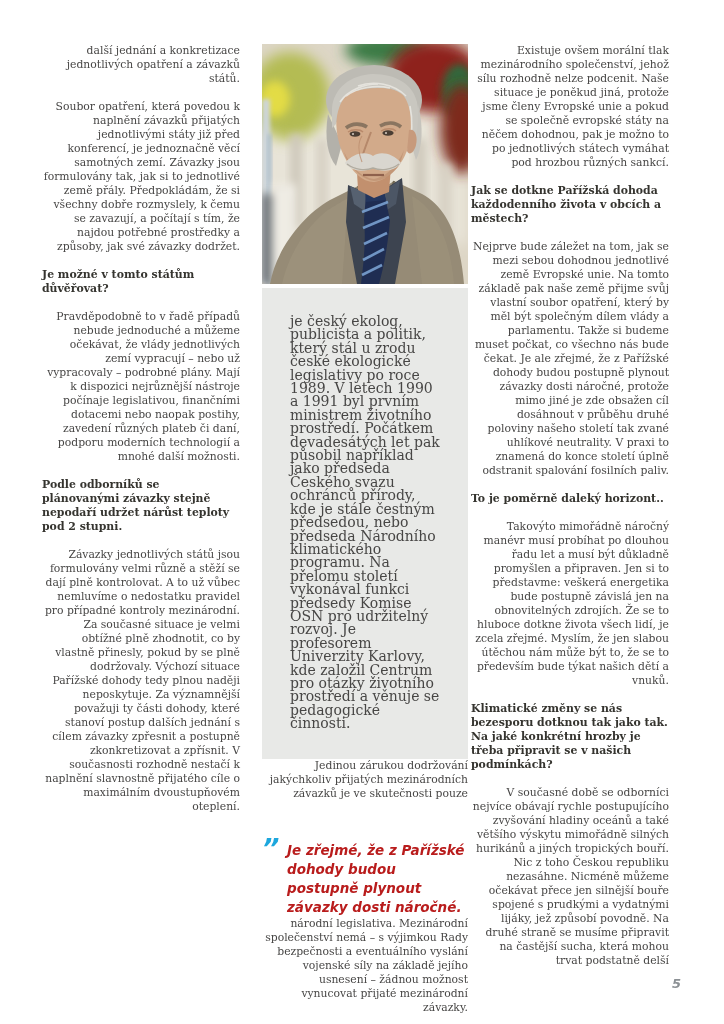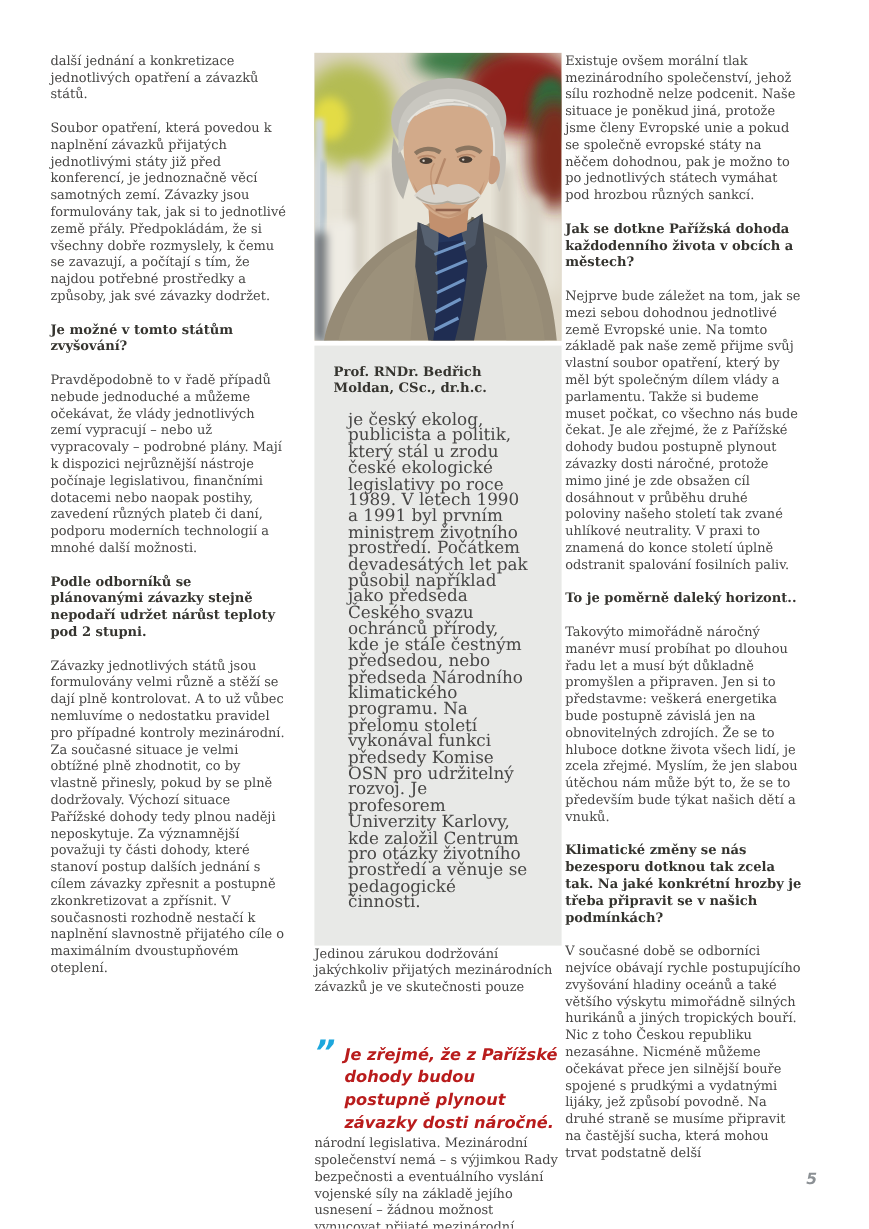--- a/index.html
+++ b/index.html
@@ -11,21 +11,21 @@
     font-family:"DejaVu Serif", serif;
   }
   .col{position:absolute;top:44px;}
   .col1{left:42px;width:198px;}
   .col2{left:262px;width:206px;}
   .col3{left:471px;width:198px;}
 
   p.body{
     font-size:10.8px;line-height:14px;
     color:#474645;margin:0 0 14px 0;
-    text-align:left;
+    text-align:right;
   }
   p.q{
     font-size:10.9px;line-height:14px;
     font-weight:bold;color:#35342f;
     margin:0 0 14px 0;
   }
 
   .photo{
     width:206px;height:240px;
     overflow:hidden;
@@ -77,21 +77,21 @@
   }
 </style>
 </head>
 <body>
 
 <div class="page">
 
   <div class="col col1">
     <p class="body">další jednání a konkretizace jednotlivých opatření a závazků států.</p>
     <p class="body">Soubor opatření, která povedou k naplnění závazků přijatých jednotlivými státy již před konferencí, je jednoznačně věcí samotných zemí. Závazky jsou formulovány tak, jak si to jednotlivé země přály. Předpokládám, že si všechny dobře rozmyslely, k čemu se zavazují, a počítají s tím, že najdou potřebné prostředky a způsoby, jak své závazky dodržet.</p>
-    <p class="q">Je možné v tomto státům zvyšování?</p>
+    <p class="q">Je možné v tomto státům důvěřovat?</p>
     <p class="body">Pravděpodobně to v řadě případů nebude jednoduché a můžeme očekávat, že vlády jednotlivých zemí vypracují – nebo už vypracovaly – podrobné plány. Mají k dispozici nejrůznější nástroje počínaje legislativou, finančními dotacemi nebo naopak postihy, zavedení různých plateb či daní, podporu moderních technologií a mnohé další možnosti.</p>
     <p class="q">Podle odborníků se plánovanými závazky stejně nepodaří udržet nárůst teploty pod 2 stupni.</p>
     <p class="body">Závazky jednotlivých států jsou formulovány velmi různě a stěží se dají plně kontrolovat. A to už vůbec nemluvíme o nedostatku pravidel pro případné kontroly mezinárodní. Za současné situace je velmi obtížné plně zhodnotit, co by vlastně přinesly, pokud by se plně dodržovaly. Výchozí situace Pařížské dohody tedy plnou naději neposkytuje. Za významnější považuji ty části dohody, které stanoví postup dalších jednání s cílem závazky zpřesnit a postupně zkonkretizovat a zpřísnit. V současnosti rozhodně nestačí k naplnění slavnostně přijatého cíle o maximálním dvoustupňovém oteplení.</p>
   </div>
 
   <div class="col col2">
 
     <div class="photo">
       <svg width="206" height="240" viewBox="0 0 206 240" xmlns="http://www.w3.org/2000/svg">
         <defs>
@@ -177,38 +177,37 @@
         <path d="M85,120 C93,126 103,127 111,124 C119,127 129,126 137,120" stroke="#b0ab9f" stroke-width="1.4" fill="none"></path>
 
         <path d="M101,131 L122,131" stroke="#8f614c" stroke-width="2.2"></path>
         <path d="M100,118 C96,108 96,98 100,92" stroke="#b98a6b" stroke-width="1.2" fill="none" opacity="0.7"></path>
 
         <path d="M147,86 C153,84 156,92 154,101 C152,109 147,112 145,107 Z" fill="#c79a7c"></path>
       </svg>
     </div>
 
     <div class="infobox">
-      <p class="caption">Prof. RNDr. Bedřich Moldan, CSc., dr.h.c.</p>
       <p class="bio">je český ekolog, publicista a politik, který stál u zrodu české ekologické legislativy po roce 1989. V letech 1990 a 1991 byl prvním ministrem životního prostředí. Počátkem devadesátých let pak působil například jako předseda Českého svazu ochránců přírody, kde je stále čestným předsedou, nebo předseda Národního klimatického programu. Na přelomu století vykonával funkci předsedy Komise OSN pro udržitelný rozvoj. Je profesorem Univerzity Karlovy, kde založil Centrum pro otázky životního prostředí a věnuje se pedagogické činnosti.</p>
     </div>
 
     <p class="body jedinou">Jedinou zárukou dodržování jakýchkoliv přijatých mezinárodních závazků je ve skutečnosti pouze</p>
 
     <div class="pullquote">
       <span class="mark">”</span>
       <p class="qtext">Je zřejmé, že z Pařížské dohody budou postupně plynout závazky dosti náročné.</p>
     </div>
 
     <p class="body narodni">národní legislativa. Mezinárodní společenství nemá – s výjimkou Rady bezpečnosti a eventuálního vyslání vojenské síly na základě jejího usnesení – žádnou možnost vynucovat přijaté mezinárodní závazky.</p>
   </div>
 
   <div class="col col3">
     <p class="body">Existuje ovšem morální tlak mezinárodního společenství, jehož sílu rozhodně nelze podcenit. Naše situace je poněkud jiná, protože jsme členy Evropské unie a pokud se společně evropské státy na něčem dohodnou, pak je možno to po jednotlivých státech vymáhat pod hrozbou různých sankcí.</p>
     <p class="q">Jak se dotkne Pařížská dohoda každodenního života v obcích a městech?</p>
     <p class="body">Nejprve bude záležet na tom, jak se mezi sebou dohodnou jednotlivé země Evropské unie. Na tomto základě pak naše země přijme svůj vlastní soubor opatření, který by měl být společným dílem vlády a parlamentu. Takže si budeme muset počkat, co všechno nás bude čekat. Je ale zřejmé, že z Pařížské dohody budou postupně plynout závazky dosti náročné, protože mimo jiné je zde obsažen cíl dosáhnout v průběhu druhé poloviny našeho století tak zvané uhlíkové neutrality. V praxi to znamená do konce století úplně odstranit spalování fosilních paliv.</p>
     <p class="q">To je poměrně daleký horizont..</p>
     <p class="body">Takovýto mimořádně náročný manévr musí probíhat po dlouhou řadu let a musí být důkladně promyšlen a připraven. Jen si to představme: veškerá energetika bude postupně závislá jen na obnovitelných zdrojích. Že se to hluboce dotkne života všech lidí, je zcela zřejmé. Myslím, že jen slabou útěchou nám může být to, že se to především bude týkat našich dětí a vnuků.</p>
-    <p class="q">Klimatické změny se nás bezesporu dotknou tak zcela tak. Na jaké konkrétní hrozby je třeba připravit se v našich podmínkách?</p>
+    <p class="q">Klimatické změny se nás bezesporu dotknou tak jako tak. Na jaké konkrétní hrozby je třeba připravit se v našich podmínkách?</p>
     <p class="body">V současné době se odborníci nejvíce obávají rychle postupujícího zvyšování hladiny oceánů a také většího výskytu mimořádně silných hurikánů a jiných tropických bouří. Nic z toho Českou republiku nezasáhne. Nicméně můžeme očekávat přece jen silnější bouře spojené s prudkými a vydatnými lijáky, jež způsobí povodně. Na druhé straně se musíme připravit na častější sucha, která mohou trvat podstatně delší</p>
   </div>
 
   <div class="pagenum">5</div>
 </div>
 
 </body></html>

